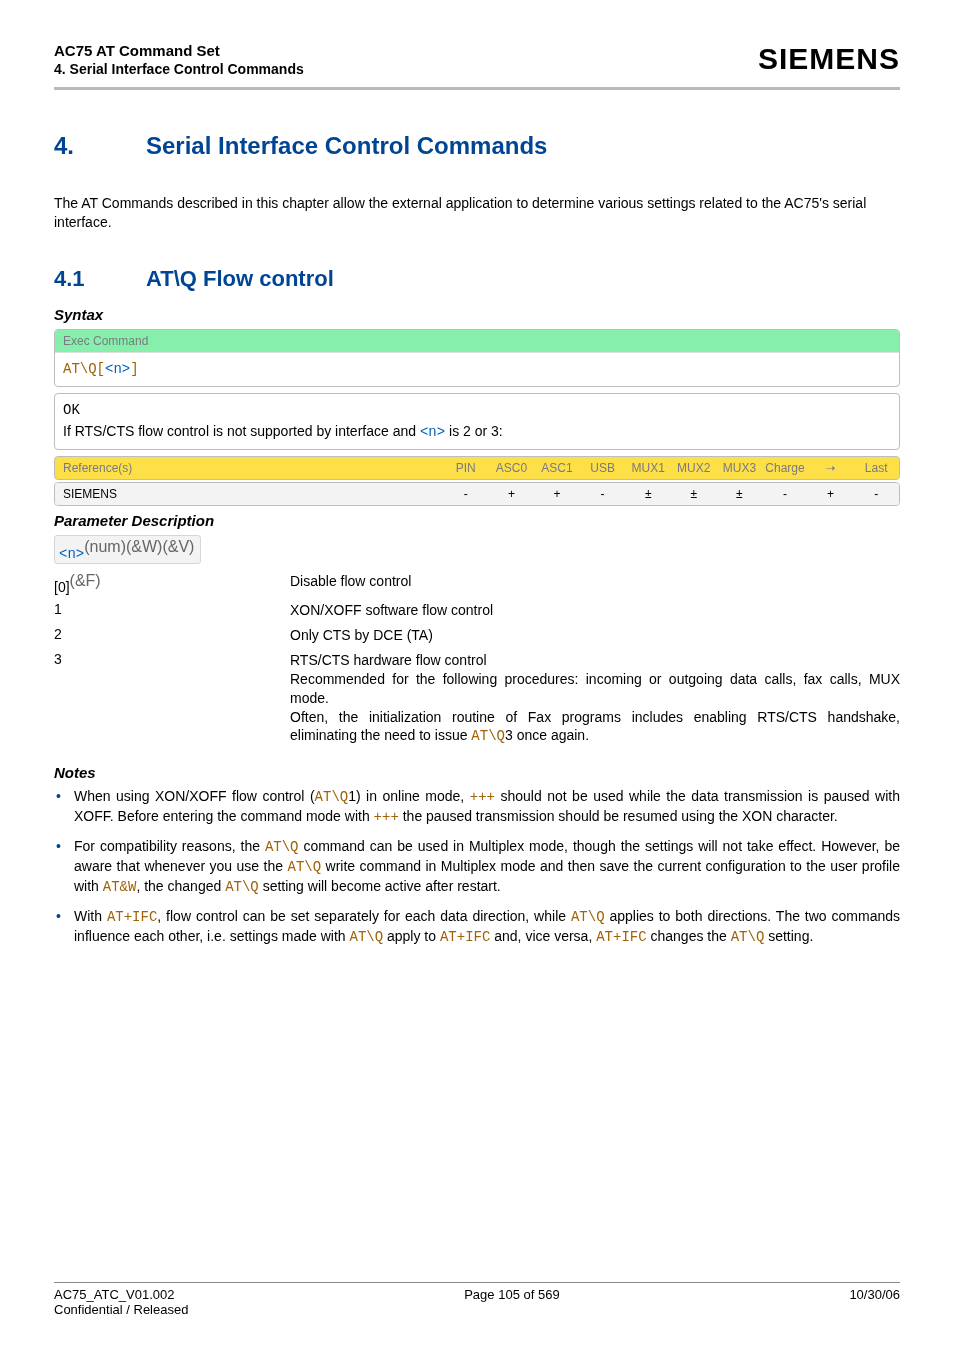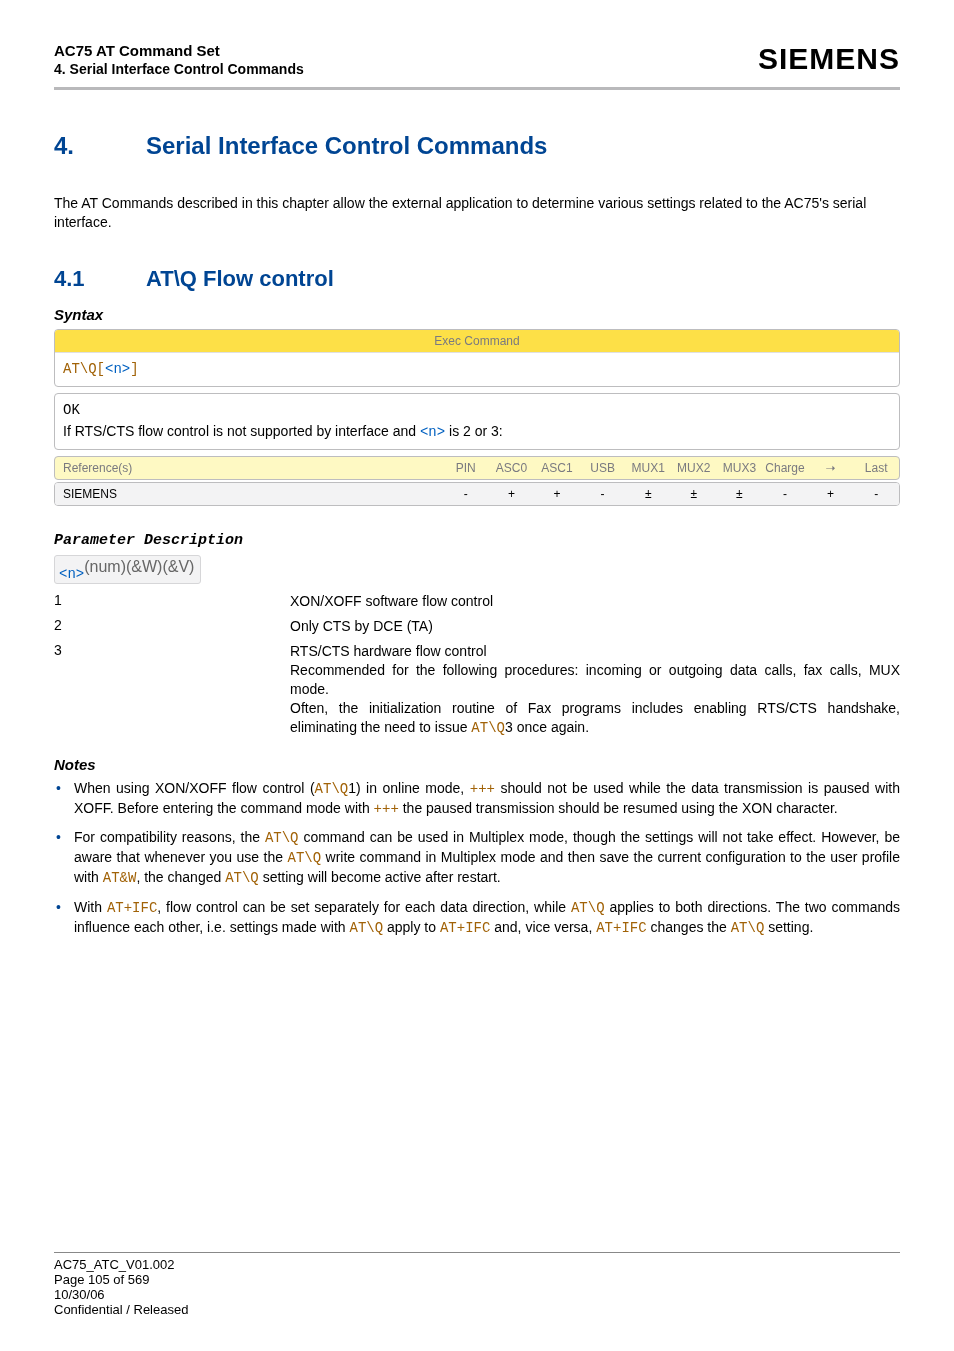--- a/index.html
+++ b/index.html
@@ -48,26 +48,25 @@
     font-size: 15px;
     margin-bottom: 6px;
   }
   .box {
     border: 1px solid #bdbdbf;
     border-radius: 4px;
     margin-bottom: 6px;
     overflow: hidden;
   }
   .box-label {
-    background: #fde047;
+    background: #86efac;
     color: #7a7a80;
     font-size: 12px;
     padding: 4px 8px;
     border-bottom: 1px solid #e0e0e2;
-    text-align: center;
   }
   .box-body {
     padding: 6px 8px;
     font-size: 14px;
     line-height: 1.5;
   }
   .mono { font-family: "Courier New", monospace; }
   .cmdlink { color: #a16207; }
   .paramlink { color: #0060c0; }
   .ref-box { margin-top: 6px; }
@@ -83,21 +82,21 @@
   .ref-row .lcell {
     width: 388px;
     padding: 4px 8px;
   }
   .ref-row .hcells {
     flex: 1;
     display: grid;
     grid-template-columns: repeat(10, 1fr);
     text-align: center;
   }
-  .ref-row.head { background: #fef9c3; color: #7a7a80; }
+  .ref-row.head { background: #fde047; color: #7a7a80; }
   .ref-row.head .lcell { color: #7a7a80; }
   .ref-row.body .lcell { color:#000; background:#f3f3f4; }
   .ref-row.body .hcells { background:#f3f3f4; }
   .ref-row .hcells span { padding: 4px 0; display:block; }
   .ref-row.head .hcells span { color:#7a7a80; }
   .hcells .last { color:#5d96c9; }
   .arrow { font-family: "Segoe UI Symbol", Arial; }
   .param-table { width:100%; margin-bottom: 18px; }
   .param-row { display:flex; align-items:flex-start; margin-bottom: 6px; }
   .param-row .pk { width: 236px; font-size: 14px; }
@@ -107,32 +106,32 @@
   .notes li { position: relative; padding-left: 20px; margin-bottom: 10px; font-size:14px; line-height:1.35; text-align: justify;}
   .notes li::before {
     content: "•"; color:#004593; position:absolute; left:2px; top:0; font-size:14px;
   }
   .footer {
     position: absolute;
     left: 54px; right: 54px; bottom: 34px;
     font-size: 13px;
   }
   .footer .line { border-top: 1px solid #888; margin-bottom: 4px; }
-  .footer .row { display:flex; justify-content: space-between; flex-direction: column; }
+  .footer .row { display:flex; justify-content: space-between; }
   .param-header {
     display:inline-block;
     background:#f3f3f4;
     border:1px solid #d6d6d8;
     border-radius:3px;
     padding:2px 6px 2px 4px;
     color:#666;
     margin-bottom:8px;
   }
   .param-header .mono { color:#0060c0; }
-  .ptitle { margin-top: 26px; font-family: Liberation Mono, monospace; }
+  .ptitle { margin-top: 6px; }
 </style>
 </head>
 <body>
 
 
 
 <div class="header-row">
   <div>
     <div class="doc-title">AC75 AT Command Set</div>
     <div class="doc-sub">4. Serial Interface Control Commands</div>
@@ -203,20 +202,24 @@
 </div>
 
 <div class="subhead ptitle">Parameter Description</div>
 
 <div class="param-header">
   <span class="mono">&lt;n&gt;</span><span class="sup">(num)(&amp;W)(&amp;V)</span>
 </div>
 
 <div class="param-table">
   <div class="param-row">
+    <div class="pk"><span>[0]</span><span class="sup">(&amp;F)</span></div>
+    <div class="pv">Disable flow control</div>
+  </div>
+  <div class="param-row">
     <div class="pk">1</div>
     <div class="pv">XON/XOFF software flow control</div>
   </div>
   <div class="param-row">
     <div class="pk">2</div>
     <div class="pv">Only CTS by DCE (TA)</div>
   </div>
   <div class="param-row">
     <div class="pk">3</div>
     <div class="pv"><span style="white-space:pre-line">RTS/CTS hardware flow control

